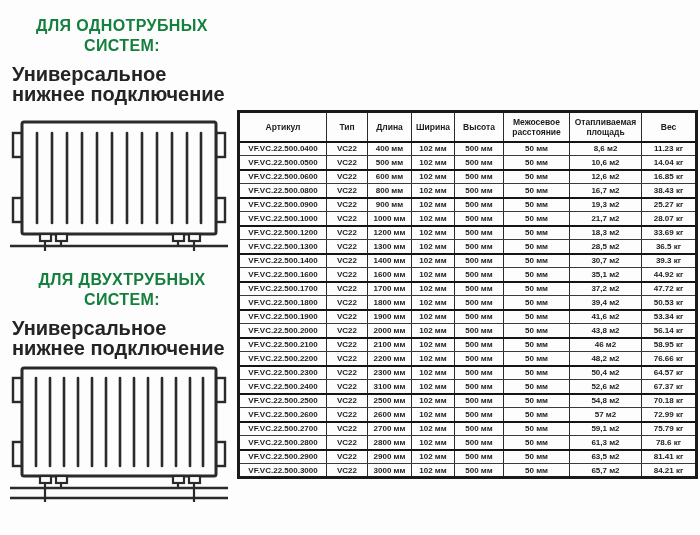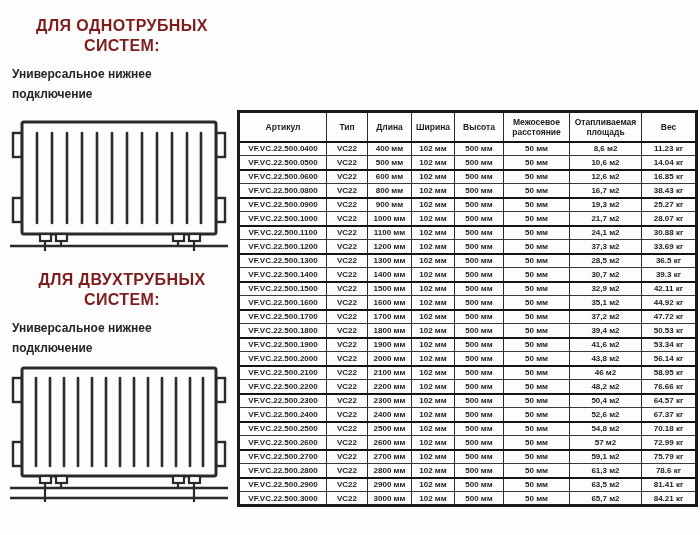--- a/index.html
+++ b/index.html
@@ -10,25 +10,25 @@
     font-family:"Liberation Sans","DejaVu Sans",sans-serif;
     color:#1e1e1e;
     overflow:hidden;
   }
 
   
   .sidebar { position:absolute; left:8px; top:0; width:228px; height:535px; }
   .sec-title {
     position:absolute; left:0; width:228px;
     text-align:center; font-size:16px; font-weight:bold;
-    letter-spacing:.4px; line-height:20px; color:#7f1d1d;
+    letter-spacing:.4px; line-height:20px; color:#15803d;
   }
   .sec-sub {
     position:absolute; left:4px; width:220px;
-    text-align:left; font-size:12px; font-weight:bold;
+    text-align:left; font-size:20px; font-weight:bold;
     line-height:20px; color:#242424;
   }
   .sec1-title { top:16px; }
   .sec1-sub   { top:64px; }
   .sec2-title { top:270px;text-align:center; }
   .sec2-sub   { top:318px; }
   .diag { position:absolute; left:2px; }
   .diag1 { top:118px; }
   .diag2 { top:366px; }
   .diag svg { display:block; }
@@ -231,37 +231,27 @@
           <td>VF.VC.22.500.1000</td>
           <td>VC22</td>
           <td>1000 мм</td>
           <td>102 мм</td>
           <td>500 мм</td>
           <td>50 мм</td>
           <td>21,7 м2</td>
           <td>28.07 кг</td>
         </tr>
         <tr>
-          <td>VF.VC.22.500.1100</td>
-          <td>VC22</td>
-          <td>1100 мм</td>
-          <td>102 мм</td>
-          <td>500 мм</td>
-          <td>50 мм</td>
-          <td>24,1 м2</td>
-          <td>30.88 кг</td>
-        </tr>
-        <tr>
           <td>VF.VC.22.500.1200</td>
           <td>VC22</td>
           <td>1200 мм</td>
           <td>102 мм</td>
           <td>500 мм</td>
           <td>50 мм</td>
-          <td>37,3 м2</td>
+          <td>18,3 м2</td>
           <td>33.69 кг</td>
         </tr>
         <tr>
           <td>VF.VC.22.500.1300</td>
           <td>VC22</td>
           <td>1300 мм</td>
           <td>102 мм</td>
           <td>500 мм</td>
           <td>50 мм</td>
           <td>28,5 м2</td>
@@ -271,30 +261,20 @@
           <td>VF.VC.22.500.1400</td>
           <td>VC22</td>
           <td>1400 мм</td>
           <td>102 мм</td>
           <td>500 мм</td>
           <td>50 мм</td>
           <td>30,7 м2</td>
           <td>39.3 кг</td>
         </tr>
         <tr>
-          <td>VF.VC.22.500.1500</td>
-          <td>VC22</td>
-          <td>1500 мм</td>
-          <td>102 мм</td>
-          <td>500 мм</td>
-          <td>50 мм</td>
-          <td>32,9 м2</td>
-          <td>42.11 кг</td>
-        </tr>
-        <tr>
           <td>VF.VC.22.500.1600</td>
           <td>VC22</td>
           <td>1600 мм</td>
           <td>102 мм</td>
           <td>500 мм</td>
           <td>50 мм</td>
           <td>35,1 м2</td>
           <td>44.92 кг</td>
         </tr>
         <tr>
@@ -363,21 +343,21 @@
           <td>2300 мм</td>
           <td>102 мм</td>
           <td>500 мм</td>
           <td>50 мм</td>
           <td>50,4 м2</td>
           <td>64.57 кг</td>
         </tr>
         <tr>
           <td>VF.VC.22.500.2400</td>
           <td>VC22</td>
-          <td>2400 мм</td>
+          <td>3100 мм</td>
           <td>102 мм</td>
           <td>500 мм</td>
           <td>50 мм</td>
           <td>52,6 м2</td>
           <td>67.37 кг</td>
         </tr>
         <tr>
           <td>VF.VC.22.500.2500</td>
           <td>VC22</td>
           <td>2500 мм</td>

